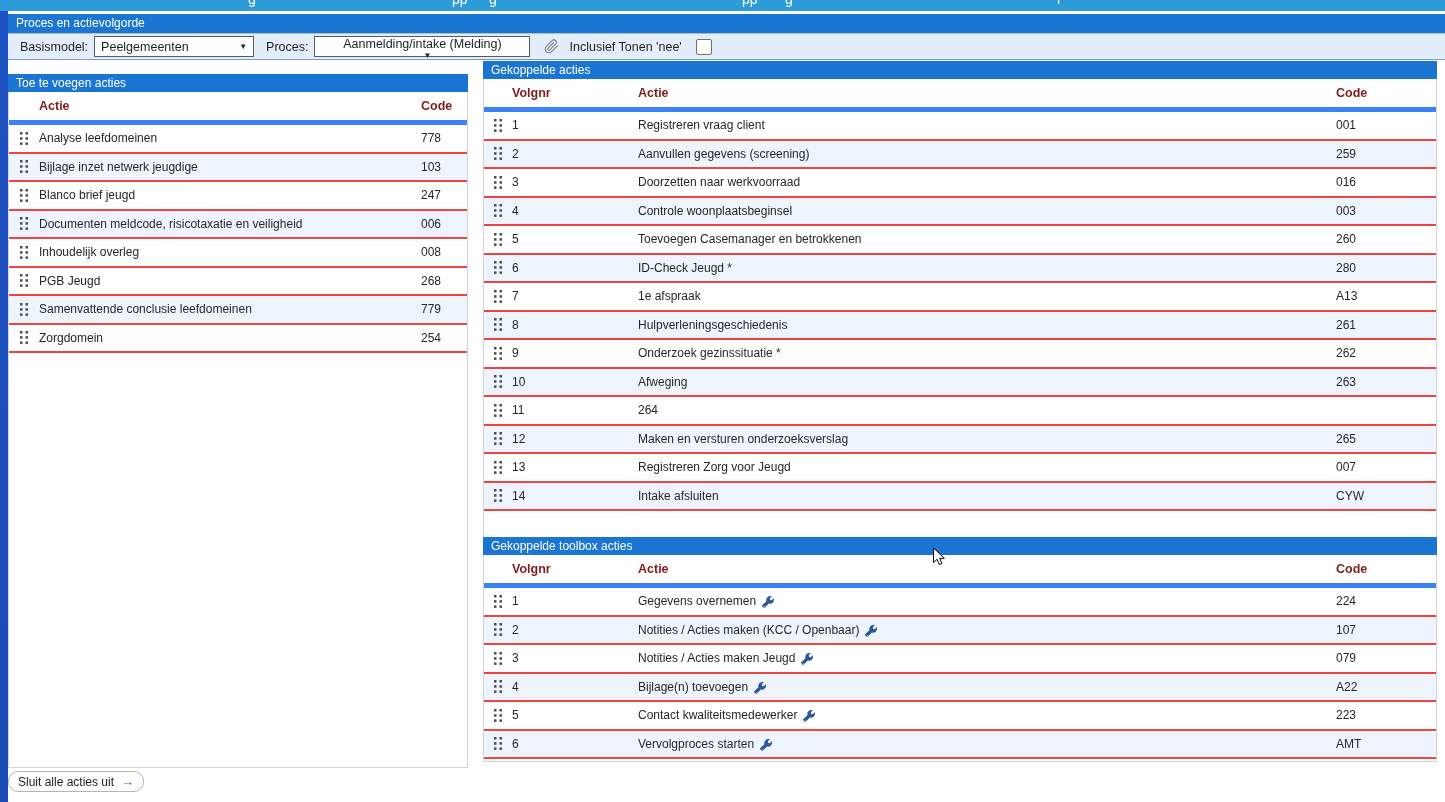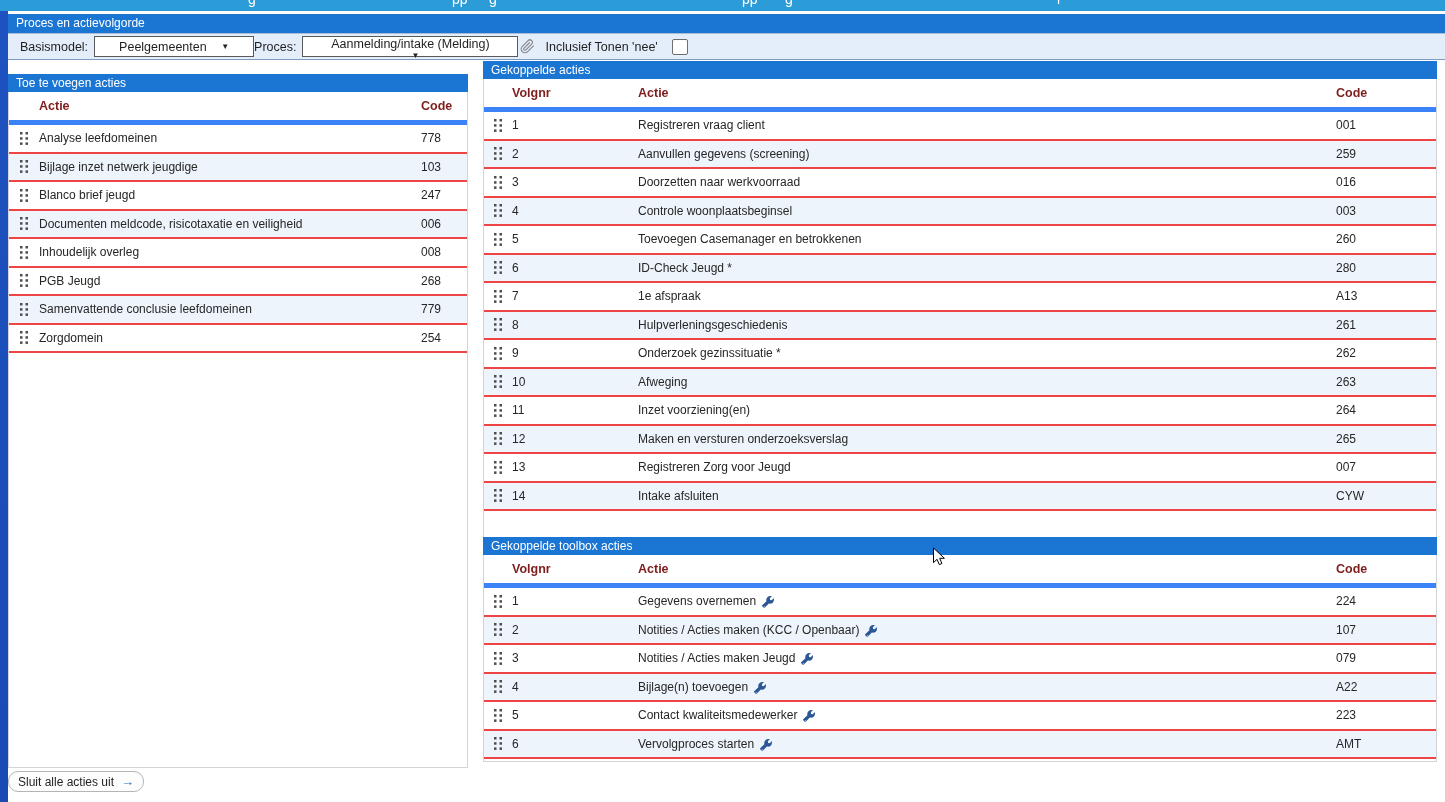--- a/index.html
+++ b/index.html
@@ -19,22 +19,22 @@
   
   .filter-panel{position:absolute;left:8px;top:14px;width:1440px;
     border-bottom:1px solid #7f9cc0;}
   .panel-titlebar{background:#1b75d2;color:#ffffff;font-size:12px;
     height:19px;line-height:19px;padding-left:8px;box-sizing:border-box;}
   .filter-body{background:#e4eefb;height:25px;display:flex;align-items:center;
     padding-left:6px;border-top:1px solid #a9bdd6;}
   .flabel{font-size:12.5px;color:#1f1f1f;margin:0 6px 0 0;white-space:nowrap;}
   .select{height:21px;background:#fff;border:1px solid #5a5a5a;
     display:flex;align-items:center;justify-content:space-between;
-    font-size:12.5px;color:#1f1f1f;padding:0 24px;box-sizing:border-box;
-    margin-right:0;}
+    font-size:12.5px;color:#1f1f1f;padding:0 6px;box-sizing:border-box;
+    margin-right:12px;}
   .select .caret{font-size:8px;color:#222;margin-left:10px;}
   .sel-basismodel{width:160px;}
   .sel-proces{width:216px;flex-direction:column;}
   .paperclip{margin:0 10px 0 2px;display:flex;align-items:center;}
   .checkbox{width:14px;height:14px;background:#fff;border:1px solid #6e6e6e;
     border-radius:2px;margin-left:8px;}
   
   .tpanel{position:absolute;background:#fff;border:1px solid #d2d5d9;
     border-top:none;box-sizing:border-box;}
   .p-left{left:8px;top:74px;width:460px;height:694px;}
@@ -467,23 +467,20 @@
               <rect x="0" y="0" width="2.5" height="2.5" fill="#4d4d4d"></rect>
               <rect x="5.5" y="0" width="2.5" height="2.5" fill="#4d4d4d"></rect>
               <rect x="0" y="5.2" width="2.5" height="2.5" fill="#4d4d4d"></rect>
               <rect x="5.5" y="5.2" width="2.5" height="2.5" fill="#4d4d4d"></rect>
               <rect x="0" y="10.4" width="2.5" height="2.5" fill="#4d4d4d"></rect>
               <rect x="5.5" y="10.4" width="2.5" height="2.5" fill="#4d4d4d"></rect>
             </svg>
           </span>
         </div>
         <div class="cell c-volgnr">11</div>
-        <div class="cell c-actie">
-          <span>Inzet voorziening(en)</span>
-        </div>
         <div class="cell c-code">264</div>
       </div>
       <div class="trow alt">
         <div class="cell c-handle">
           <span class="drag-handle">
             <svg width="9" height="13" viewBox="0 0 9 13">
               <rect x="0" y="0" width="2.5" height="2.5" fill="#4d4d4d"></rect>
               <rect x="5.5" y="0" width="2.5" height="2.5" fill="#4d4d4d"></rect>
               <rect x="0" y="5.2" width="2.5" height="2.5" fill="#4d4d4d"></rect>
               <rect x="5.5" y="5.2" width="2.5" height="2.5" fill="#4d4d4d"></rect>

